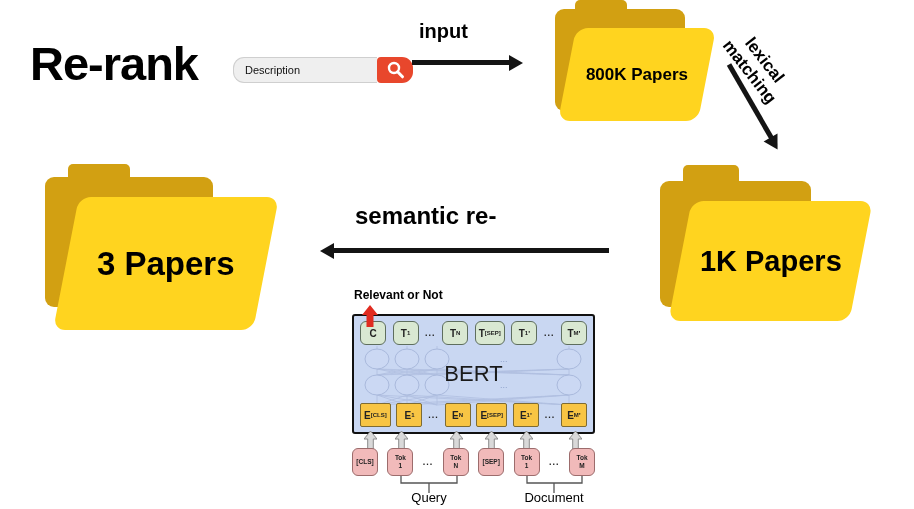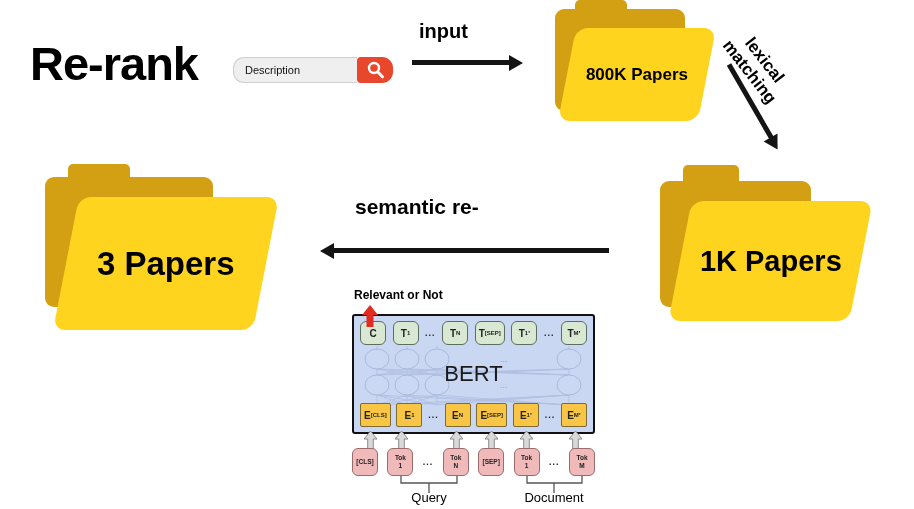--- a/index.html
+++ b/index.html
@@ -5,32 +5,32 @@
   html,body{margin:0;padding:0;}
   body{
     width:914px;height:509px;position:relative;overflow:hidden;
     background:#ffffff;font-family:"Liberation Sans",sans-serif;color:#000;
   }
   
   .page-title{position:absolute;left:30px;top:36px;font-size:47px;font-weight:bold;letter-spacing:-1px;}
   
   .search-bar{position:absolute;left:233px;top:57px;height:26px;display:flex;}
   .search-field{
-    width:124px;height:26px;box-sizing:border-box;background:#efefef;border:1px solid #cfcfcf;
+    width:144px;height:26px;box-sizing:border-box;background:#efefef;border:1px solid #cfcfcf;
     border-right:none;border-radius:11px 0 0 11px;font-size:11px;line-height:24px;padding-left:11px;color:#111;
   }
   .search-btn{
     width:36px;height:26px;background:#e8472c;border:none;border-radius:4px 11px 11px 4px;
     display:flex;align-items:center;justify-content:center;padding:0;cursor:pointer;
   }
   
   .flow-label{position:absolute;font-weight:bold;}
   .input-label{left:419px;top:20px;font-size:20px;}
   .lexical-label{left:695px;top:47px;width:124px;text-align:center;font-size:17px;line-height:19px;transform:rotate(52deg);}
-  .semantic-label{left:355px;top:195px;font-size:21px;line-height:23px;}
+  .semantic-label{left:355px;top:204px;font-size:24px;line-height:23px;}
   
   .arrow{position:absolute;height:5px;background:#141414;}
   .arrow:after{
     content:'';position:absolute;right:-13px;top:50%;transform:translateY(-50%);
     border-left:14px solid #141414;border-top:8px solid transparent;border-bottom:8px solid transparent;
   }
   .arrow.left:after{
     right:auto;left:-13px;border-left:none;border-right:14px solid #141414;
   }
   .arrow-input{left:412px;top:60px;width:98px;}

